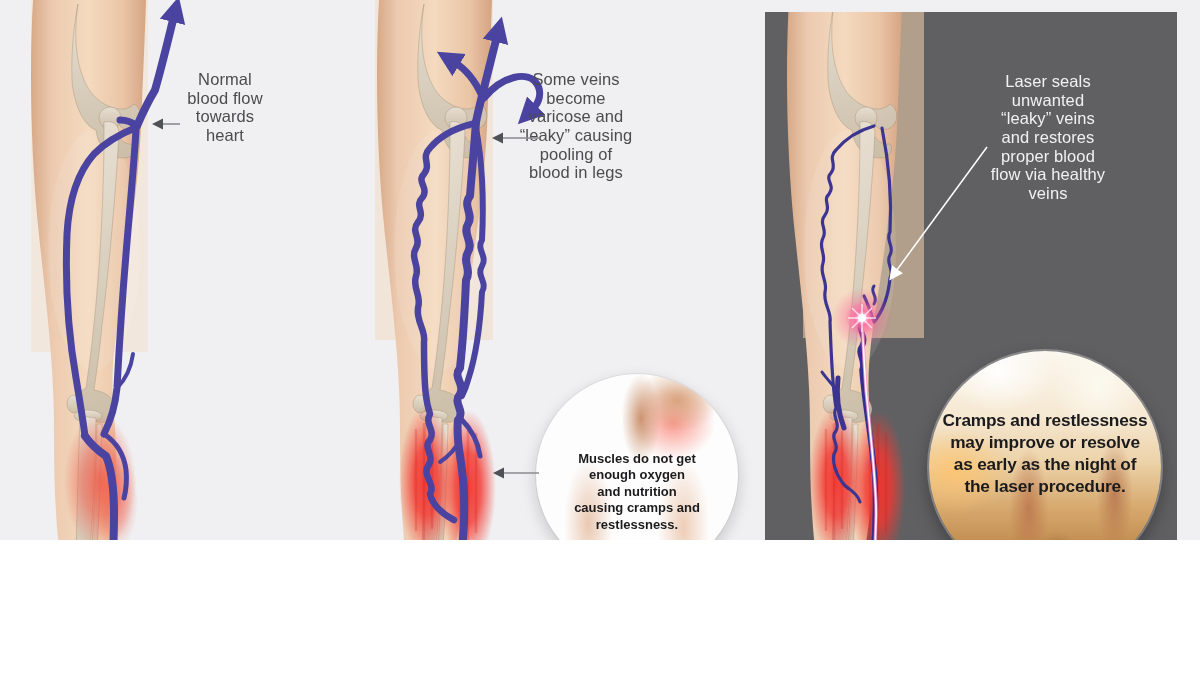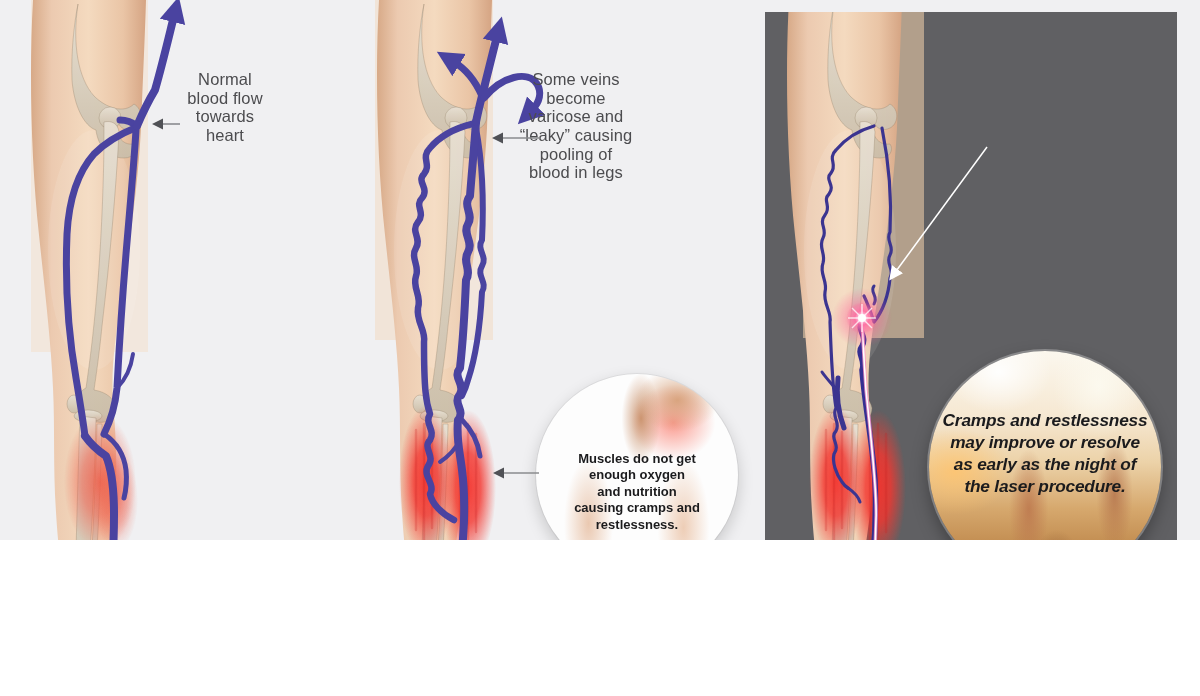--- a/index.html
+++ b/index.html
@@ -38,21 +38,21 @@
   .inset-beach{left:164px;top:339px;width:232px;height:232px;font-size:17.3px;line-height:1.27;
     letter-spacing:-.2px;box-shadow:0 0 0 2px rgba(255,255,255,.28),0 8px 18px rgba(0,0,0,.35);
     background:
       radial-gradient(70px 55px at 30% 9%, rgba(255,255,255,.95), rgba(255,255,255,0) 75%),
       radial-gradient(60px 70px at 73% 15%, rgba(252,250,240,.9), rgba(252,250,240,0) 75%),
       radial-gradient(80px 60px at 11% 52%, rgba(255,196,110,.85), rgba(255,196,110,0) 72%),
       radial-gradient(26px 80px at 43% 68%, rgba(186,115,75,.8), rgba(186,115,75,0) 75%),
       radial-gradient(24px 75px at 80% 62%, rgba(176,108,70,.75), rgba(176,108,70,0) 75%),
       radial-gradient(30px 40px at 55% 90%, rgba(120,70,40,.4), rgba(120,70,40,0) 75%),
       linear-gradient(180deg,#fbf7ee 0%,#f6e8d2 28%,#ecd2a8 48%,#d6a86d 68%,#c08a4e 85%,#b37c42 100%);}
-  .inset-beach .inset-text{padding-bottom:26px;font-style:italic;}
+  .inset-beach .inset-text{padding-bottom:26px;}
 </style>
 </head>
 <body>
 
 <div class="page">
 
   <svg width="0" height="0" aria-hidden="true">
     <defs>
       <marker id="ah-vein" markerUnits="userSpaceOnUse" markerWidth="30" markerHeight="30" refX="6" refY="13" orient="auto">
         <path d="M0,0 L26,13 L0,26 Z" class="mk-vein"></path>
@@ -232,20 +232,27 @@
         <path d="M84,308 C84,330 86,360 88,390 C92,430 97,470 98,505 C99,545 93,590 85,625
           C82,638 76,646 66,650 C60,652 54,650 50,646" fill="none" stroke="#ffffff" stroke-width="1.6" stroke-linecap="round"></path>
       </g>
       <g>
         <circle cx="84" cy="318" r="30" fill="url(#g-glow)" opacity=".55"></circle>
         <circle cx="84" cy="318" r="16" fill="url(#g-glow)"></circle>
         <path d="M84,304 L84,332 M70,318 L98,318 M74,308 L94,328 M94,308 L74,328" stroke="rgba(255,255,255,.75)" stroke-width="1.4"></path>
         <circle cx="84" cy="318" r="4" fill="#ffffff"></circle>
       </g>
     </svg>
+    <div class="caption light" style="left:222px;top:60px;width:122px;">Laser seals
+unwanted
+“leaky” veins
+and restores
+proper blood
+flow via healthy
+veins</div>
     <svg class="abs" style="left:110px;top:130px;" width="120" height="150">
       <line x1="112" y1="5" x2="16" y2="136" stroke="#ffffff" stroke-width="1.5" marker-end="url(#ah-white)"></line>
     </svg>
     <div class="inset inset-beach">
       <div class="inset-text">Cramps and restlessness
 may improve or resolve
 as early as the night of
 the laser procedure.</div>
     </div>
   </div>

